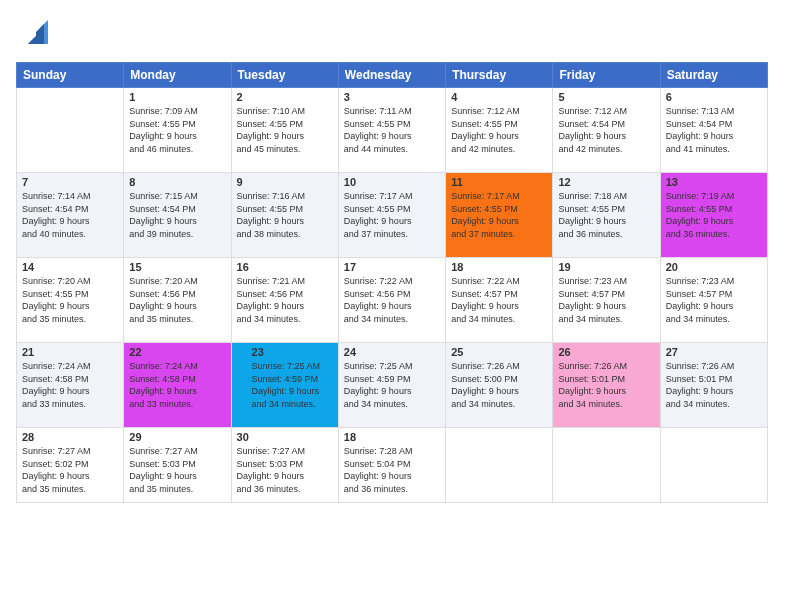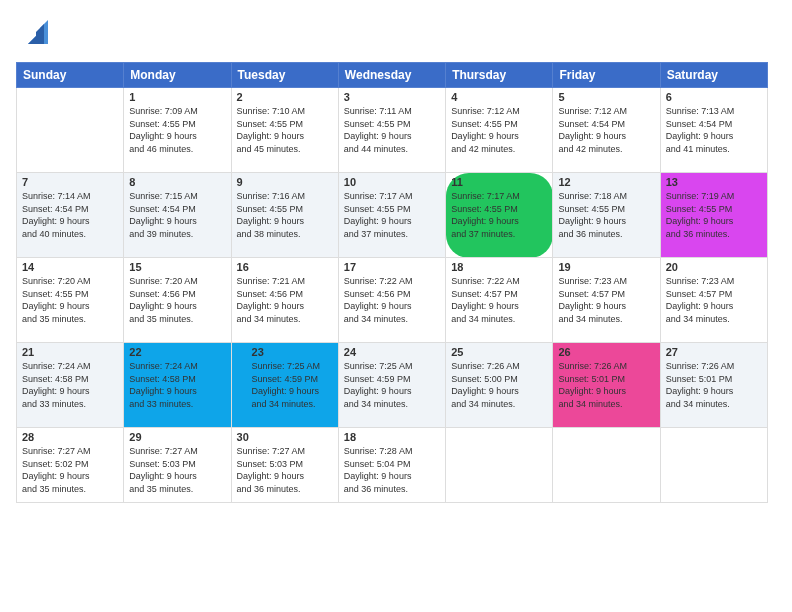--- a/index.html
+++ b/index.html
@@ -160,21 +160,21 @@
             <div class="day-info">Sunrise: 7:15 AM<br>Sunset: 4:54 PM<br>Daylight: 9 hours<br>and 39 minutes.</div>
           </td>
           <td style="background: rgb(240, 244, 248);">
             <span class="day-number">9</span>
             <div class="day-info">Sunrise: 7:16 AM<br>Sunset: 4:55 PM<br>Daylight: 9 hours<br>and 38 minutes.</div>
           </td>
           <td style="background: rgb(240, 244, 248);">
             <span class="day-number">10</span>
             <div class="day-info">Sunrise: 7:17 AM<br>Sunset: 4:55 PM<br>Daylight: 9 hours<br>and 37 minutes.</div>
           </td>
-          <td style="background: #22c55e; border-radius: 23px;">
+          <td style="background: #f97316;">
             <span class="day-number">11</span>
             <div class="day-info">Sunrise: 7:17 AM<br>Sunset: 4:55 PM<br>Daylight: 9 hours<br>and 37 minutes.</div>
           </td>
           <td style="background: rgb(240, 244, 248); margin-left: 33px;">
             <span class="day-number">12</span>
             <div class="day-info">Sunrise: 7:18 AM<br>Sunset: 4:55 PM<br>Daylight: 9 hours<br>and 36 minutes.</div>
           </td>
           <td style="background: #d946ef;">
             <span class="day-number">13</span>
             <div class="day-info">Sunrise: 7:19 AM<br>Sunset: 4:55 PM<br>Daylight: 9 hours<br>and 36 minutes.</div>
@@ -208,37 +208,37 @@
           <td>
             <span class="day-number">20</span>
             <div class="day-info">Sunrise: 7:23 AM<br>Sunset: 4:57 PM<br>Daylight: 9 hours<br>and 34 minutes.</div>
           </td>
         </tr>
         <tr>
           <td style="background: rgb(240, 244, 248);">
             <span class="day-number">21</span>
             <div class="day-info">Sunrise: 7:24 AM<br>Sunset: 4:58 PM<br>Daylight: 9 hours<br>and 33 minutes.</div>
           </td>
-          <td style="background: #0ea5e9;">
+          <td style="background: #d946ef;">
             <span class="day-number">22</span>
             <div class="day-info">Sunrise: 7:24 AM<br>Sunset: 4:58 PM<br>Daylight: 9 hours<br>and 33 minutes.</div>
           </td>
           <td style="background: #0ea5e9; padding-left: 20px;">
             <span class="day-number">23</span>
             <div class="day-info">Sunrise: 7:25 AM<br>Sunset: 4:59 PM<br>Daylight: 9 hours<br>and 34 minutes.</div>
           </td>
           <td style="background: rgb(240, 244, 248);">
             <span class="day-number">24</span>
             <div class="day-info">Sunrise: 7:25 AM<br>Sunset: 4:59 PM<br>Daylight: 9 hours<br>and 34 minutes.</div>
           </td>
           <td style="background: rgb(240, 244, 248);">
             <span class="day-number">25</span>
             <div class="day-info">Sunrise: 7:26 AM<br>Sunset: 5:00 PM<br>Daylight: 9 hours<br>and 34 minutes.</div>
           </td>
-          <td style="background: #ec4899;">
+          <td style="background: #f9a8d4;">
             <span class="day-number">26</span>
             <div class="day-info">Sunrise: 7:26 AM<br>Sunset: 5:01 PM<br>Daylight: 9 hours<br>and 34 minutes.</div>
           </td>
           <td style="background: rgb(240, 244, 248);">
             <span class="day-number">27</span>
             <div class="day-info">Sunrise: 7:26 AM<br>Sunset: 5:01 PM<br>Daylight: 9 hours<br>and 34 minutes.</div>
           </td>
         </tr>
         <tr class="last-row">
           <td>

